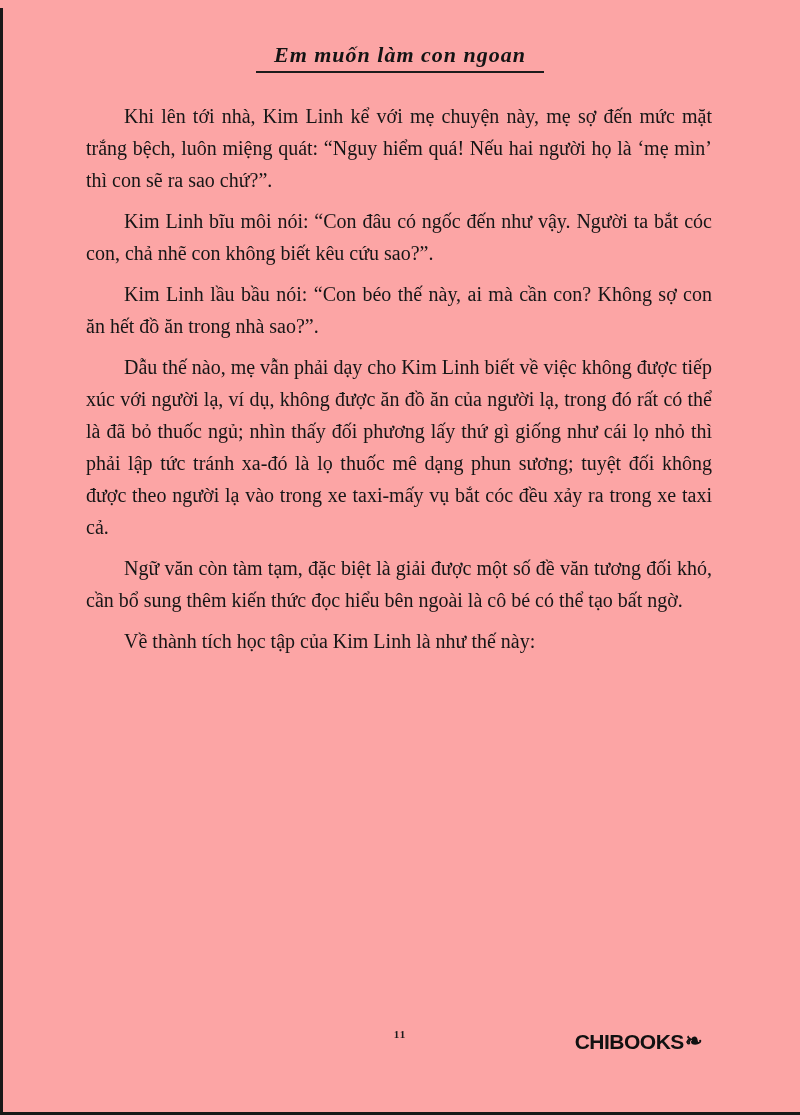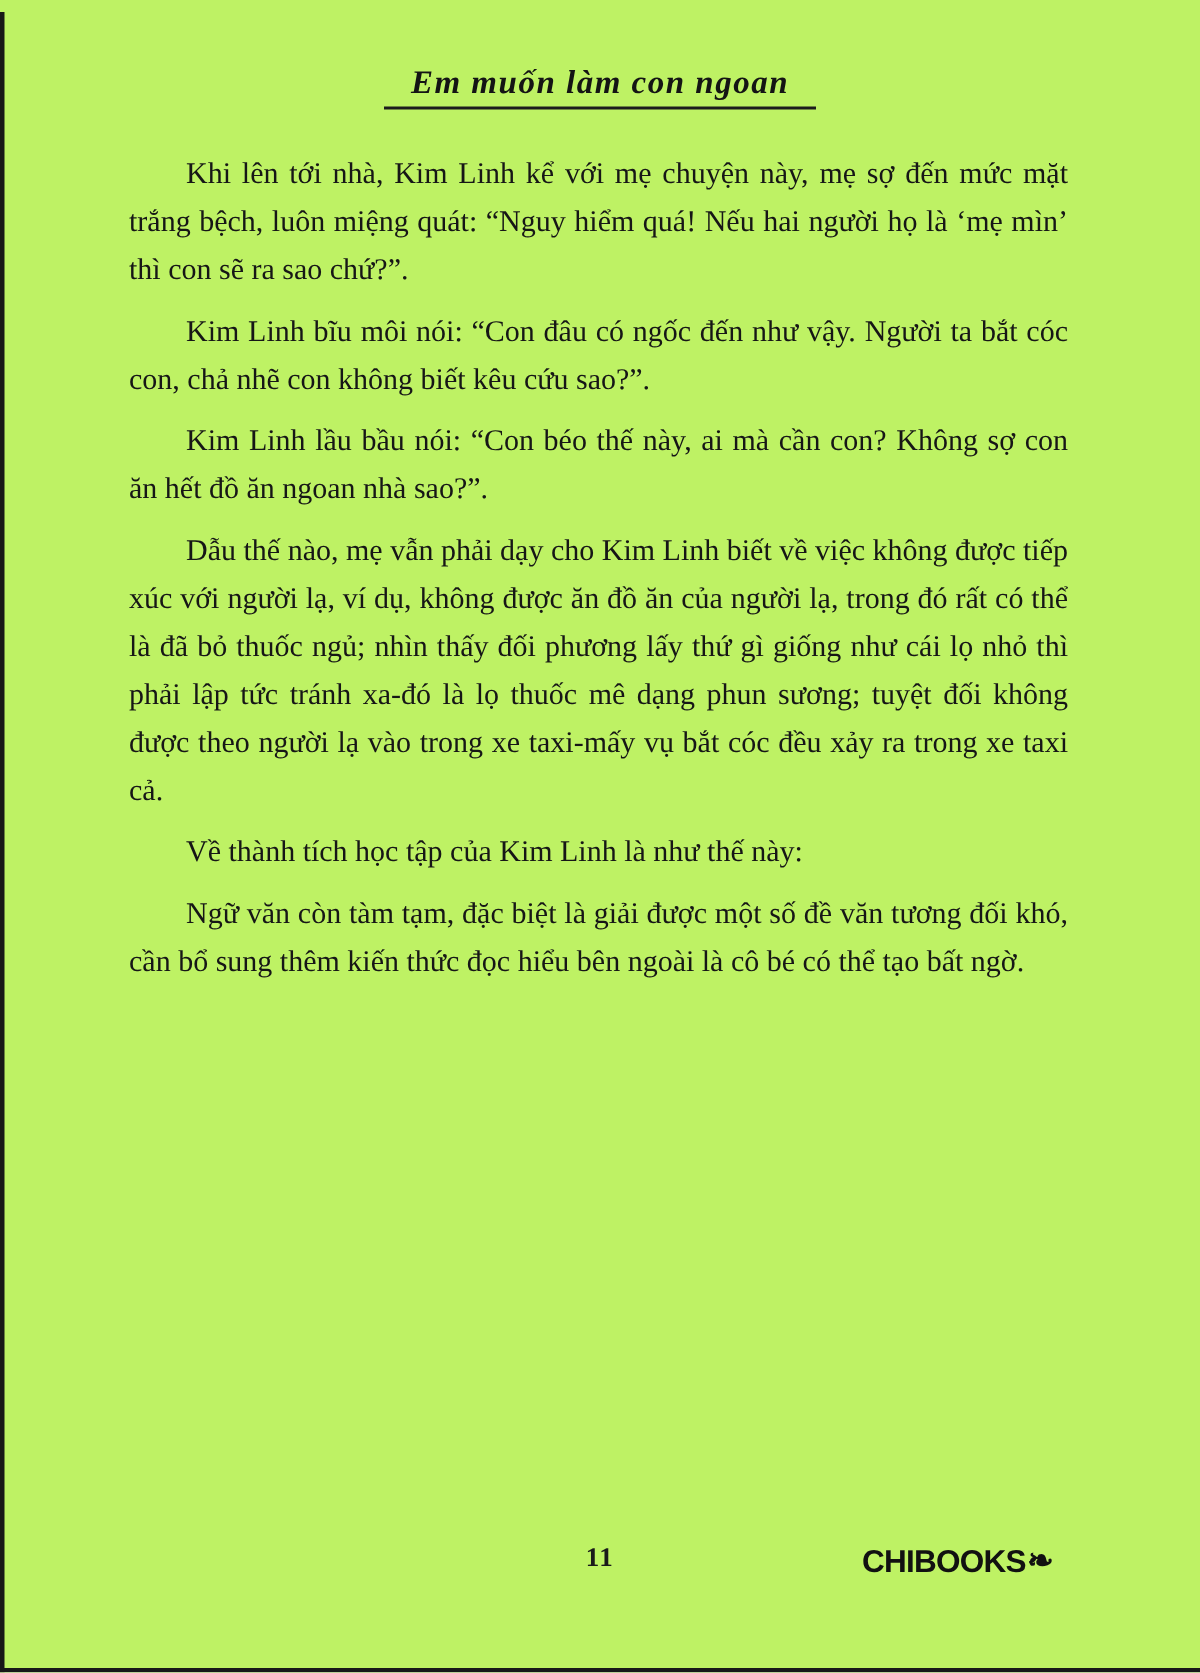--- a/index.html
+++ b/index.html
@@ -5,21 +5,21 @@
   html, body {
     margin: 0;
     padding: 0;
     background: #e8e8e6;
   }
   .page {
     position: relative;
     width: 800px;
     height: 1115px;
     margin: 0 auto;
-    background: #bef264;
+    background: #fca5a5;
     overflow: hidden;
     font-family: "Liberation Serif", "DejaVu Serif", serif;
     color: #141414;
   }
   .scan-edge-left {
     position: absolute;
     left: 0; top: 8px;
     width: 3px; height: 1107px;
     background: #181818;
   }
@@ -64,21 +64,21 @@
     left: 0;
     top: 1028px;
     width: 100%;
     height: 40px;
   }
   .page-number {
     position: absolute;
     left: 0;
     width: 100%;
     text-align: center;
-    font-size: 18px;
+    font-size: 11px;
     font-weight: bold;
     color: #1a1a1a;
     letter-spacing: 1px;
   }
   .publisher-logo {
     position: absolute;
     right: 98px;
     top: 2px;
     display: flex;
     font-family: "Liberation Sans", sans-serif;
@@ -101,24 +101,24 @@
   <div class="scan-edge-left"></div>
   <div class="scan-edge-bottom"></div>
 
   <div class="running-header">
     <span class="title">Em muốn làm con ngoan</span>
   </div>
 
   <div class="text-block">
     <p>Khi lên tới nhà, Kim Linh kể với mẹ chuyện này, mẹ sợ đến mức mặt trắng bệch, luôn miệng quát: “Nguy hiểm quá! Nếu hai người họ là ‘mẹ mìn’ thì con sẽ ra sao chứ?”.</p>
     <p>Kim Linh bĩu môi nói: “Con đâu có ngốc đến như vậy. Người ta bắt cóc con, chả nhẽ con không biết kêu cứu sao?”.</p>
-    <p>Kim Linh lầu bầu nói: “Con béo thế này, ai mà cần con? Không sợ con ăn hết đồ ăn ngoan nhà sao?”.</p>
+    <p>Kim Linh lầu bầu nói: “Con béo thế này, ai mà cần con? Không sợ con ăn hết đồ ăn trong nhà sao?”.</p>
     <p>Dẫu thế nào, mẹ vẫn phải dạy cho Kim Linh biết về việc không được tiếp xúc với người lạ, ví dụ, không được ăn đồ ăn của người lạ, trong đó rất có thể là đã bỏ thuốc ngủ; nhìn thấy đối phương lấy thứ gì giống như cái lọ nhỏ thì phải lập tức tránh xa-đó là lọ thuốc mê dạng phun sương; tuyệt đối không được theo người lạ vào trong xe taxi-mấy vụ bắt cóc đều xảy ra trong xe taxi cả.</p>
+    <p>Ngữ văn còn tàm tạm, đặc biệt là giải được một số đề văn tương đối khó, cần bổ sung thêm kiến thức đọc hiểu bên ngoài là cô bé có thể tạo bất ngờ.</p>
     <p>Về thành tích học tập của Kim Linh là như thế này:</p>
-    <p>Ngữ văn còn tàm tạm, đặc biệt là giải được một số đề văn tương đối khó, cần bổ sung thêm kiến thức đọc hiểu bên ngoài là cô bé có thể tạo bất ngờ.</p>
   </div>
 
   <div class="footer">
     <span class="page-number">11</span>
     <span class="publisher-logo">
       <span>CHIBOOKS</span>
       <span class="leaf-icon">❧</span>
     </span>
   </div>
 

